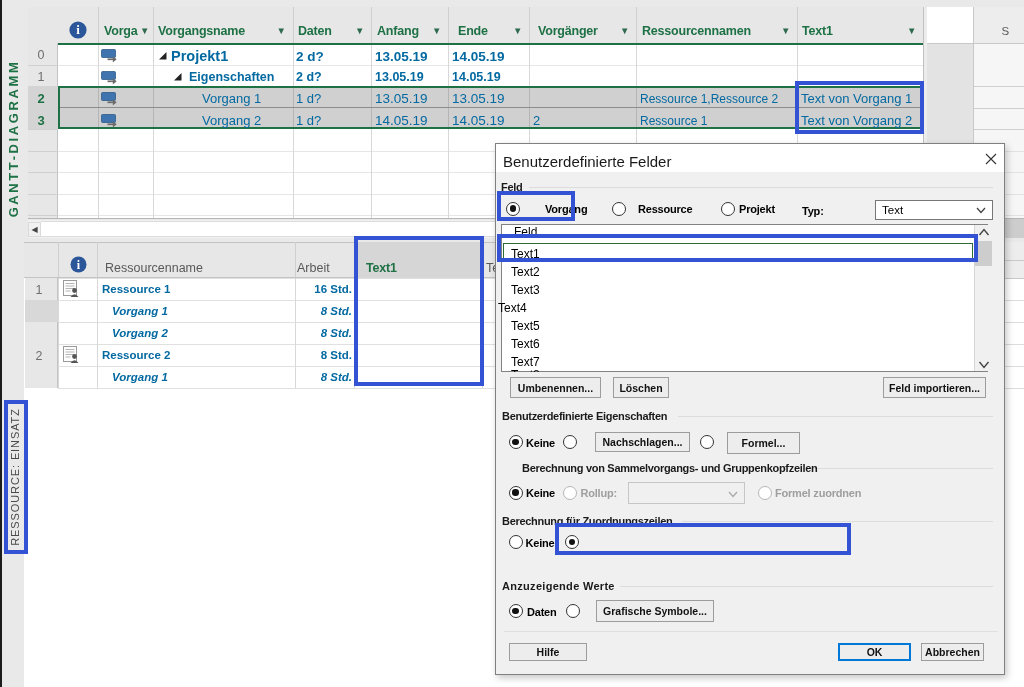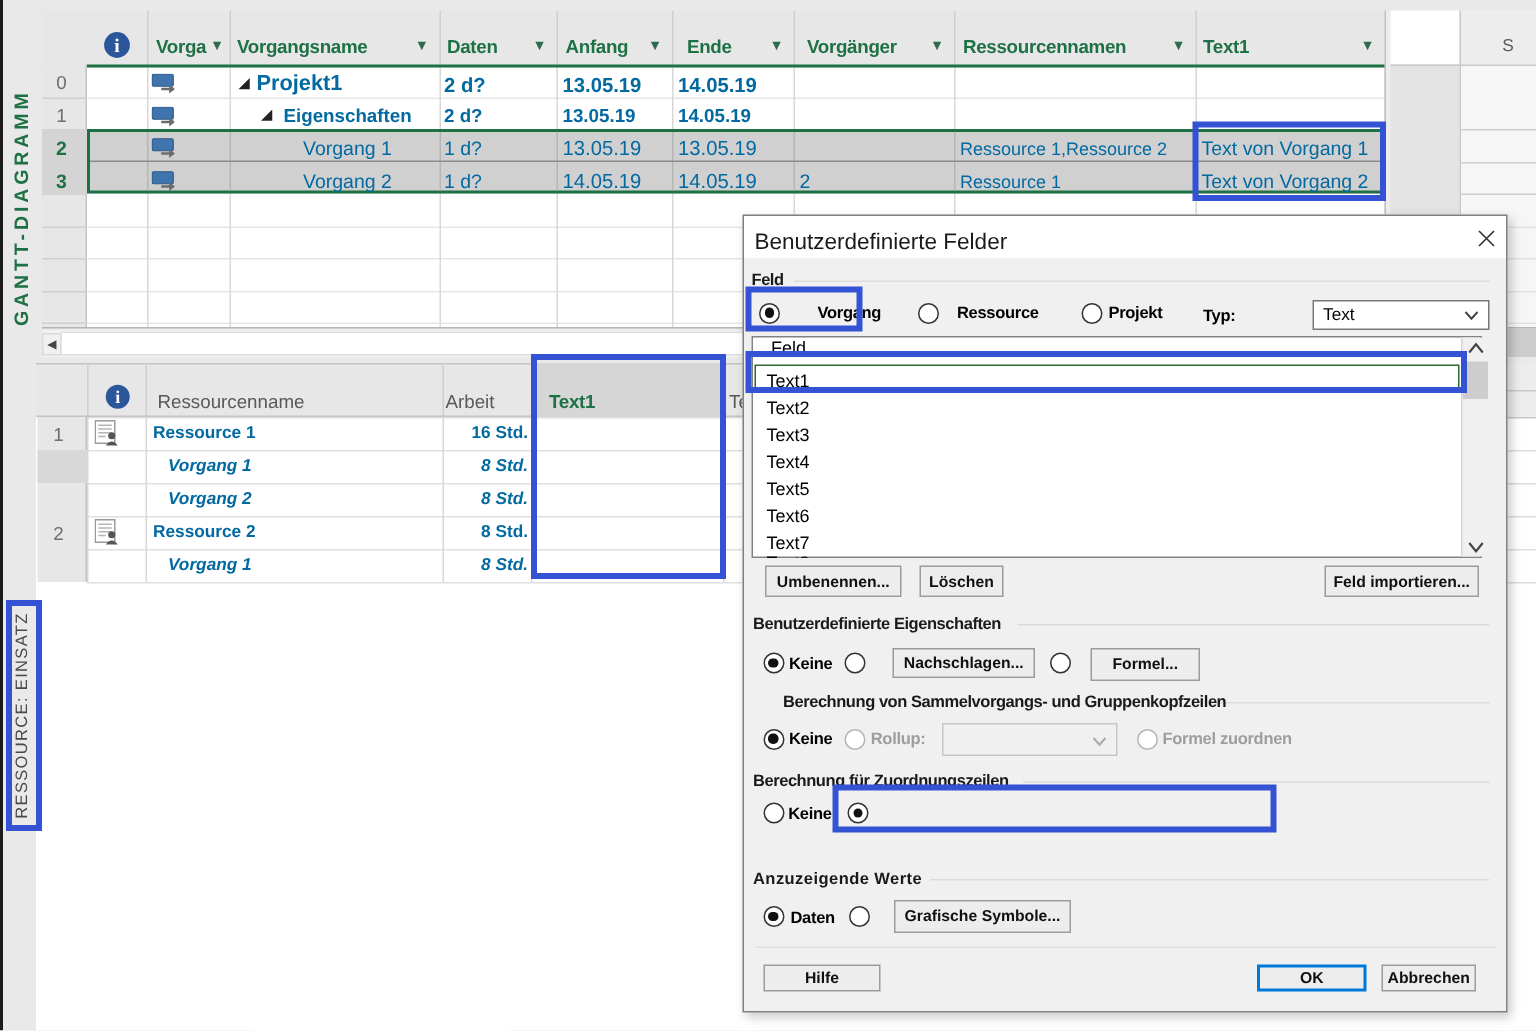--- a/index.html
+++ b/index.html
@@ -290,21 +290,21 @@
         <path d="M1 1 L5 5.5 L9 1" stroke="#444" stroke-width="1.3" fill="none"></path>
       </svg>
   </div>
 
   <div class="abs" style="left:5px;top:79.5px;width:487px;height:148.5px;background:#fff;border:1px solid #828282;box-sizing:border-box;"></div>
   <div class="ditem" style="left:18px;top:81px;">Feld</div>
   <div class="abs" style="left:7px;top:98.5px;width:470px;height:17px;border:1px solid #2e6b34;box-sizing:border-box;background:#fff;"></div>
   <div class="ditem" style="left:15px;top:102.5px;">Text1</div>
   <div class="ditem" style="left:15px;top:120.6px;">Text2</div>
   <div class="ditem" style="left:15px;top:138.7px;">Text3</div>
-  <div class="ditem" style="left:15px;top:156.8px;">Text4</div>
+  <div class="ditem" style="left:2px;top:156.8px;">Text4</div>
   <div class="ditem" style="left:15px;top:174.9px;">Text5</div>
   <div class="ditem" style="left:15px;top:193px;">Text6</div>
   <div class="ditem" style="left:15px;top:211.1px;">Text7</div>
   <div class="ditem" style="left:15px;top:224px;height:4px;overflow:hidden;">Text8</div>
 
   <div class="abs" style="left:478px;top:80.5px;width:18px;height:146.5px;background:#f0f0f0;border-left:1px solid #d5d5d5;box-sizing:border-box;"></div>
   <div class="abs" style="left:479px;top:96.5px;width:17px;height:25px;background:#cdcdcd;"></div>
   <svg class="abs" style="left:482px;top:84px;" width="12" height="9">
       <path d="M1.5 7 L6 1.5 L10.5 7" stroke="#444" stroke-width="1.4" fill="none"></path>
     </svg>

